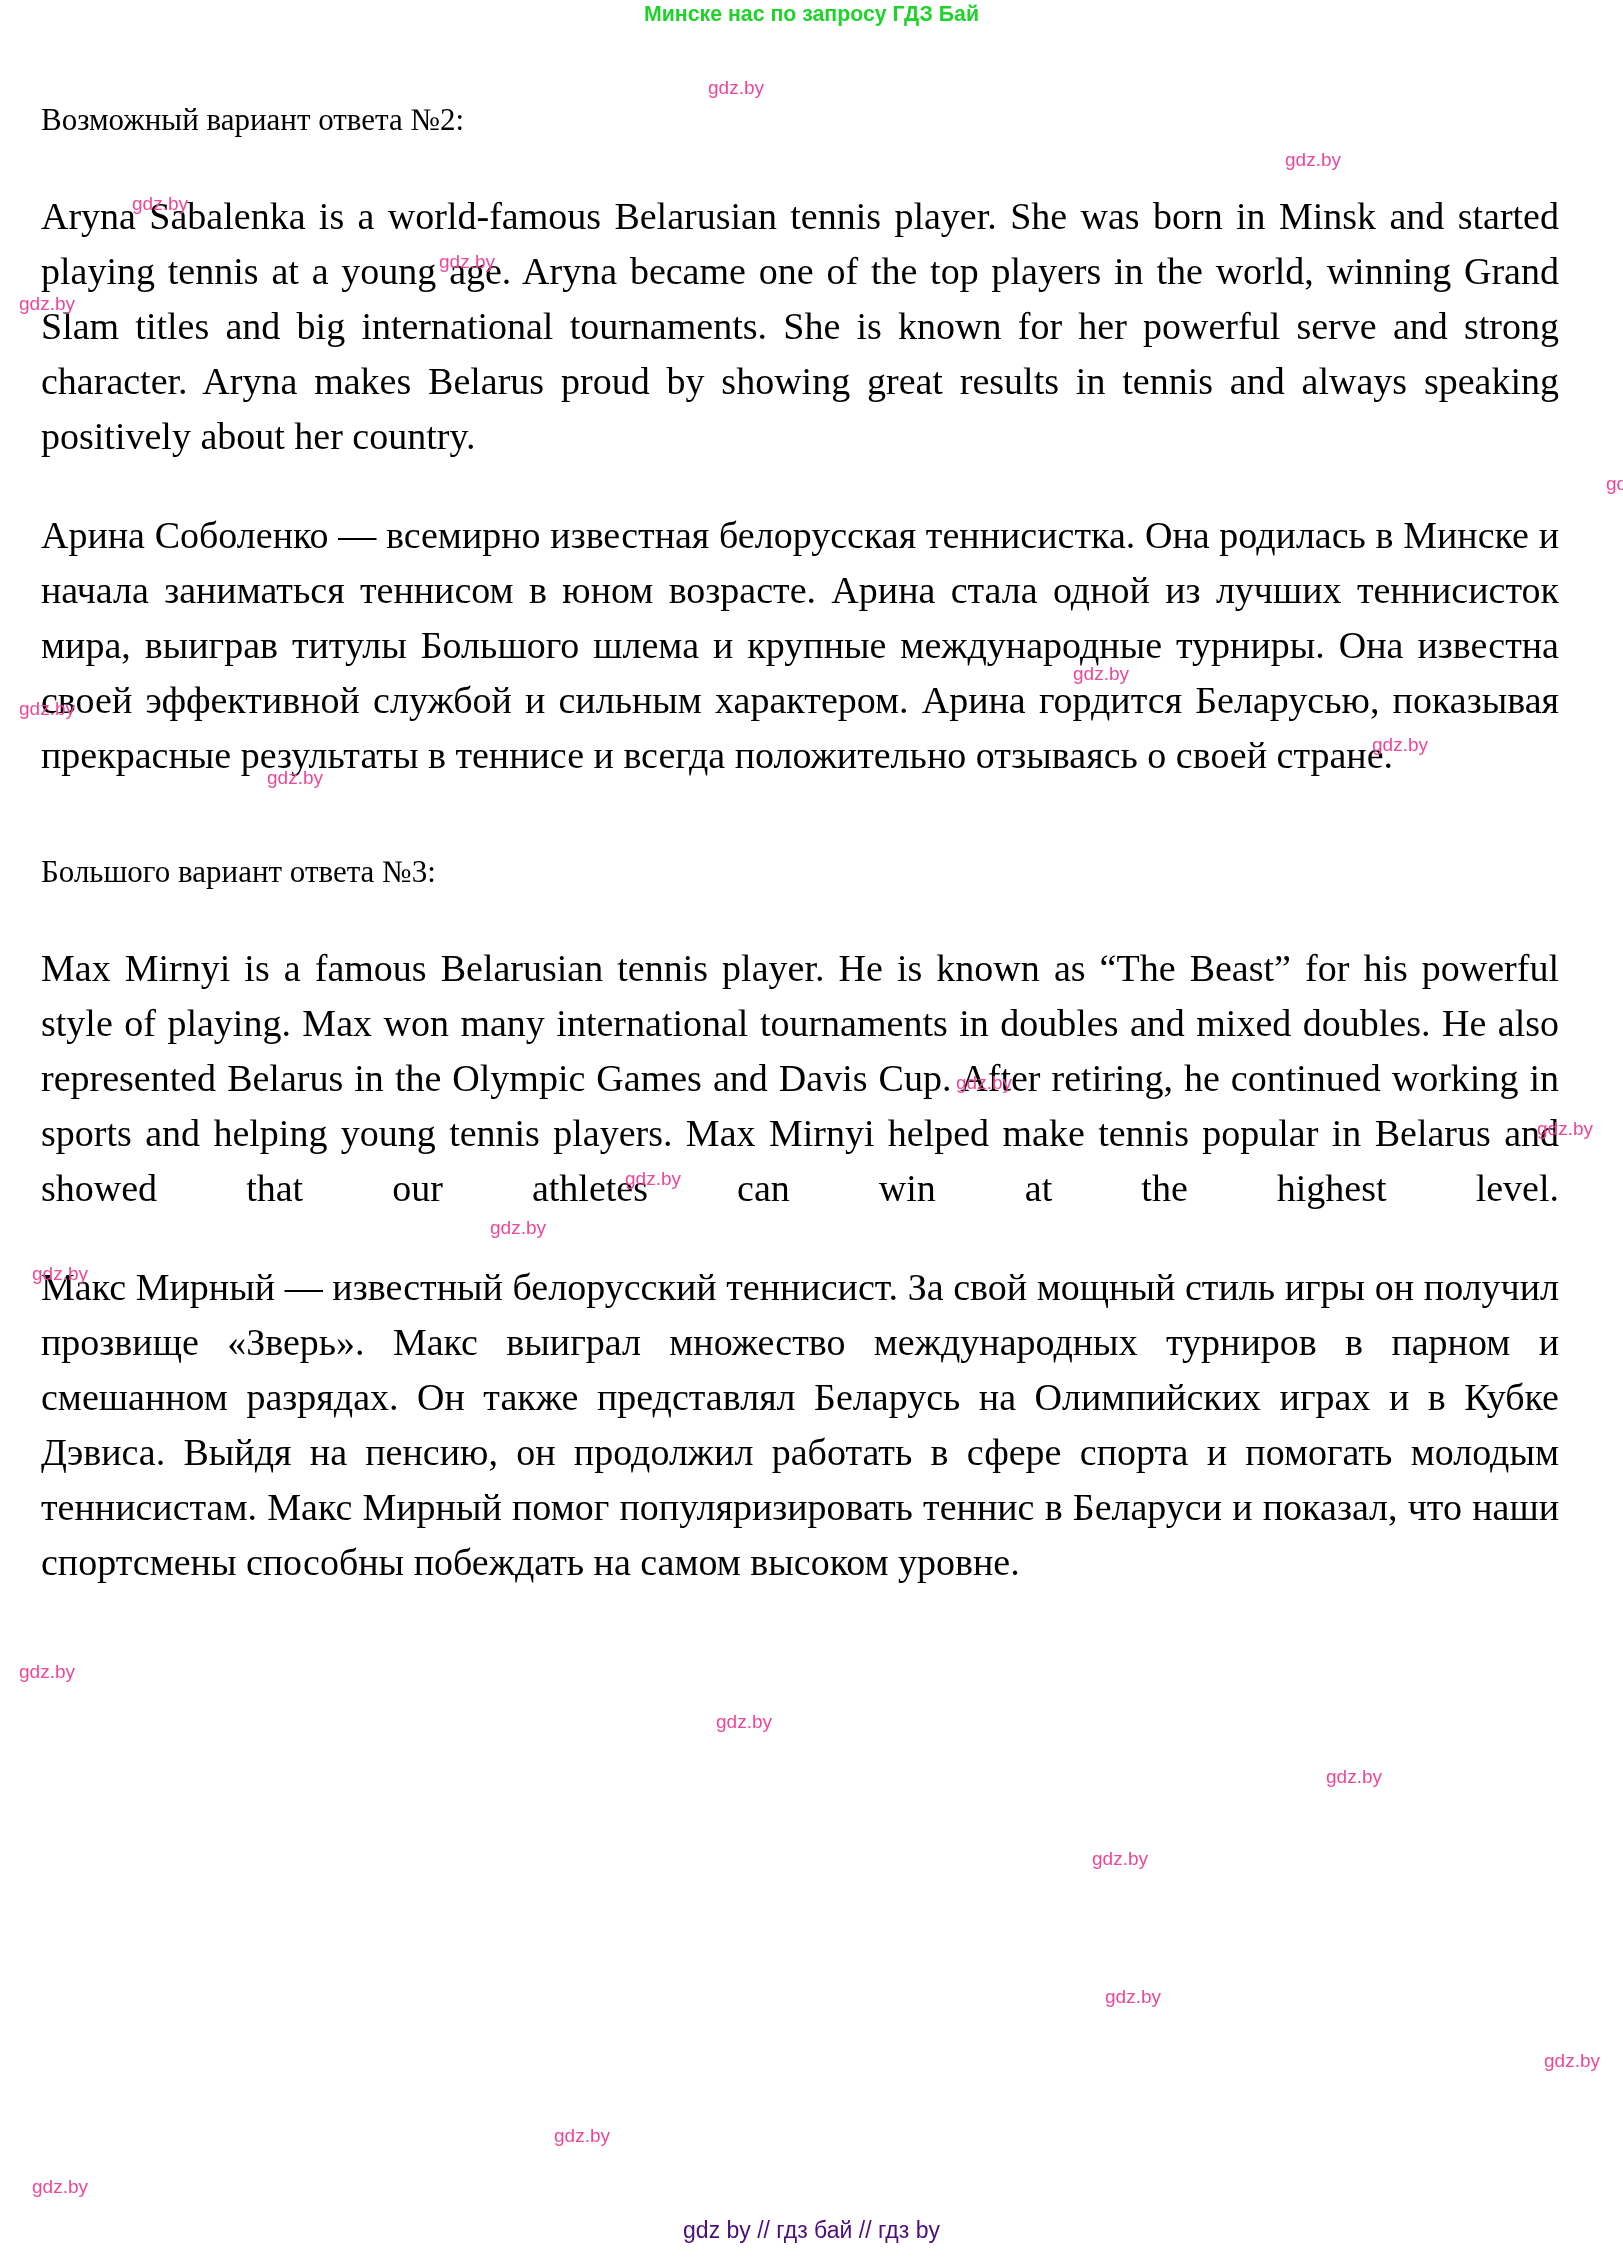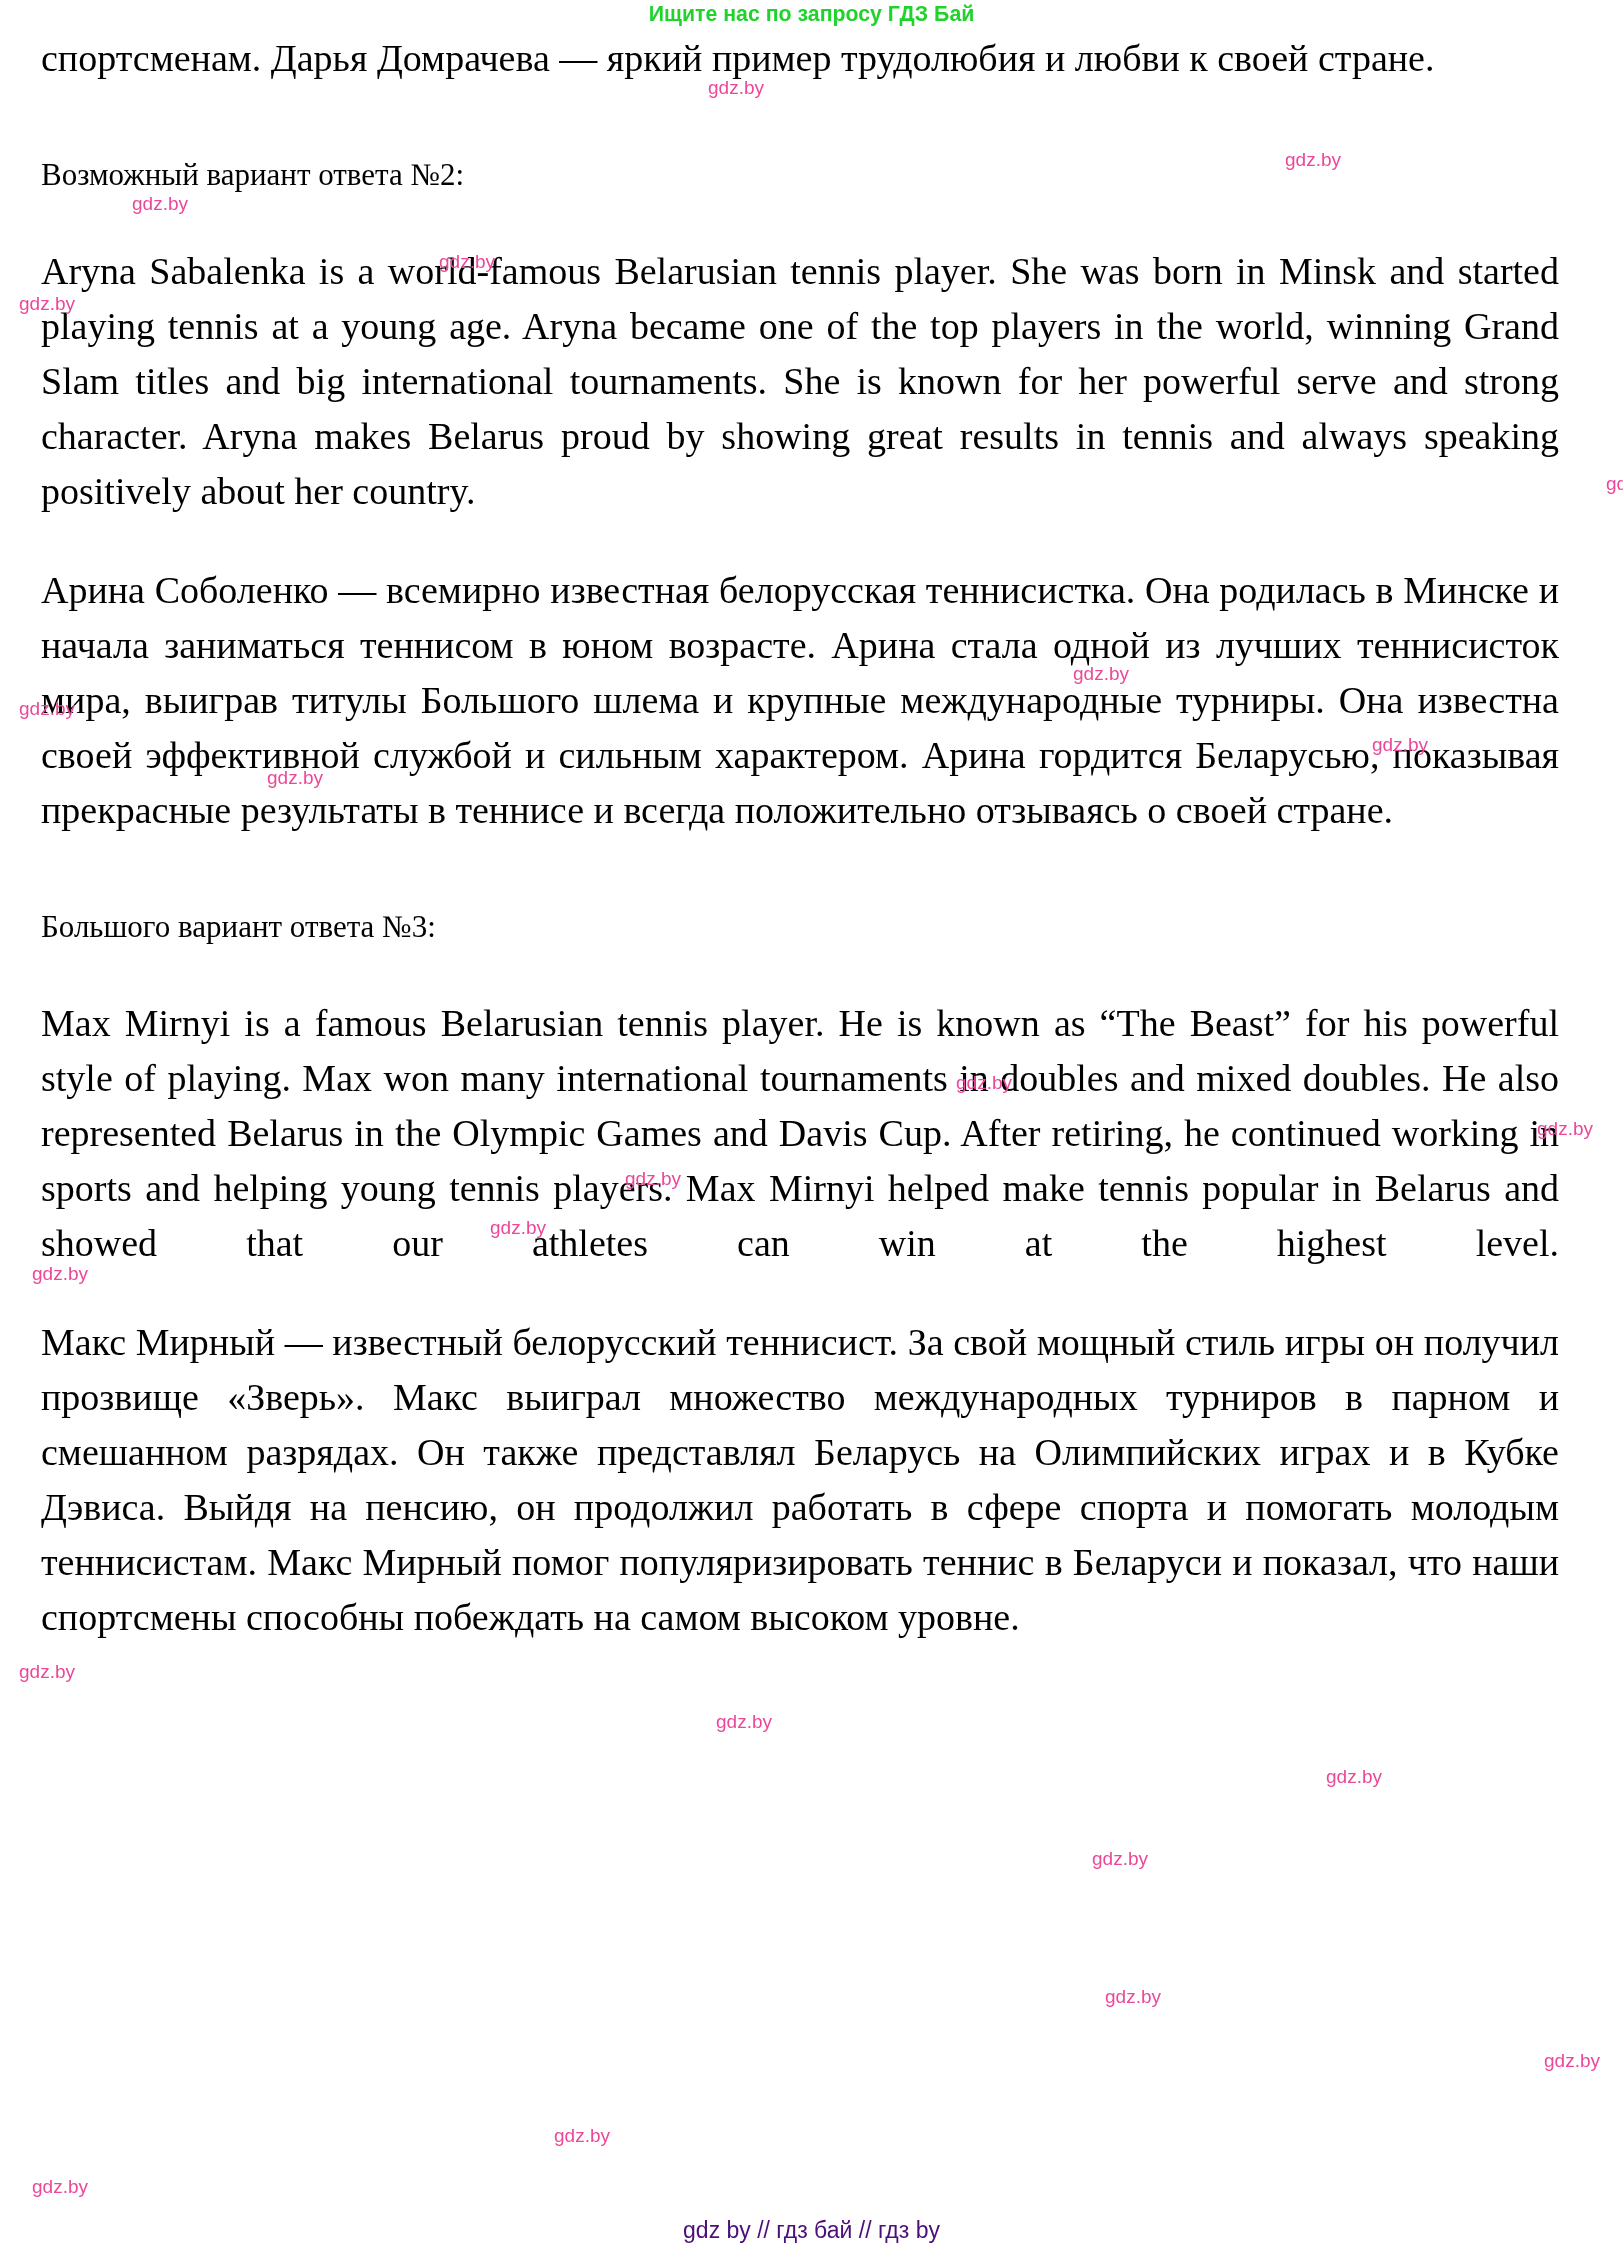--- a/index.html
+++ b/index.html
@@ -100,25 +100,24 @@
     font-weight: normal;
     color: #4b0f7a;
     white-space: nowrap;
   }
 </style>
 </head>
 <body>
 
 <div id="page">
 
-  <div class="promo" style="color: rgb(31, 211, 43);">Ищите нас по запросу ГДЗ Бай</div>
+  <div class="promo" style="color: rgb(31, 211, 43);">Минске нас по запросу ГДЗ Бай</div>
 
   <div class="column">
 
-    <p class="para">спортсменам. Дарья Домрачева — яркий пример трудолюбия и любви к своей стране.</p>
 
     <div class="spacer-lg"></div>
 
     <h2 class="answer-heading">Возможный вариант ответа №2:</h2>
 
     <div class="spacer-md"></div>
 
     <p class="para">Aryna Sabalenka is a world-famous Belarusian tennis player. She was born in Minsk and started playing tennis at a young age. Aryna became one of the top players in the world, winning Grand Slam titles and big international tournaments. She is known for her powerful serve and strong character. Aryna makes Belarus proud by showing great results in tennis and always speaking positively about her country.</p>
 
     <div class="spacer-md"></div>

